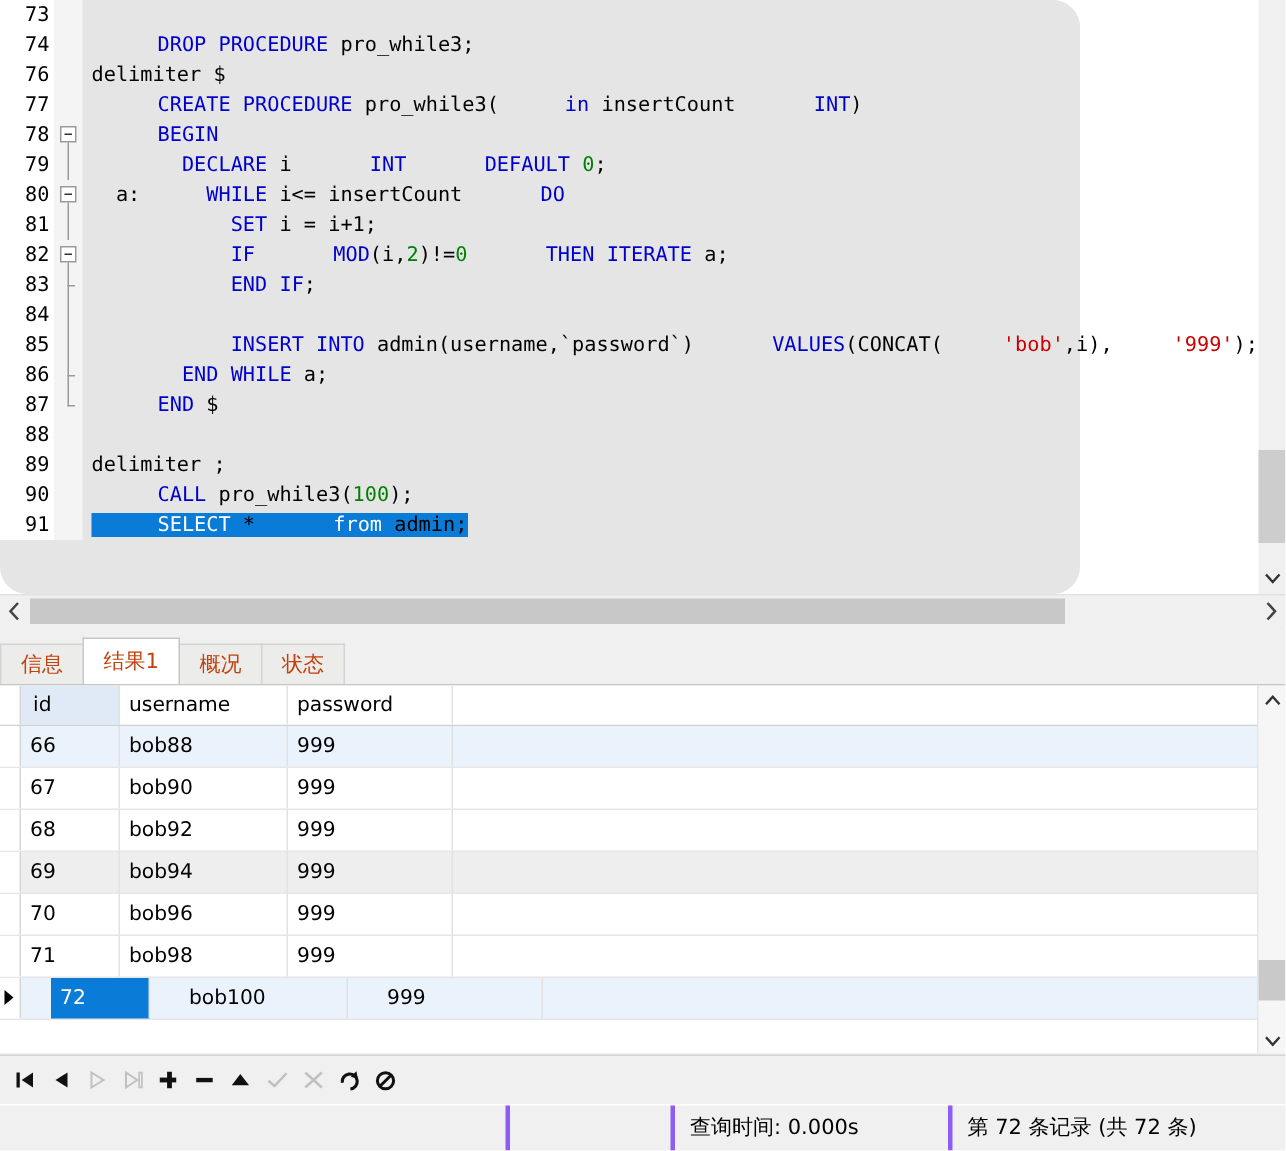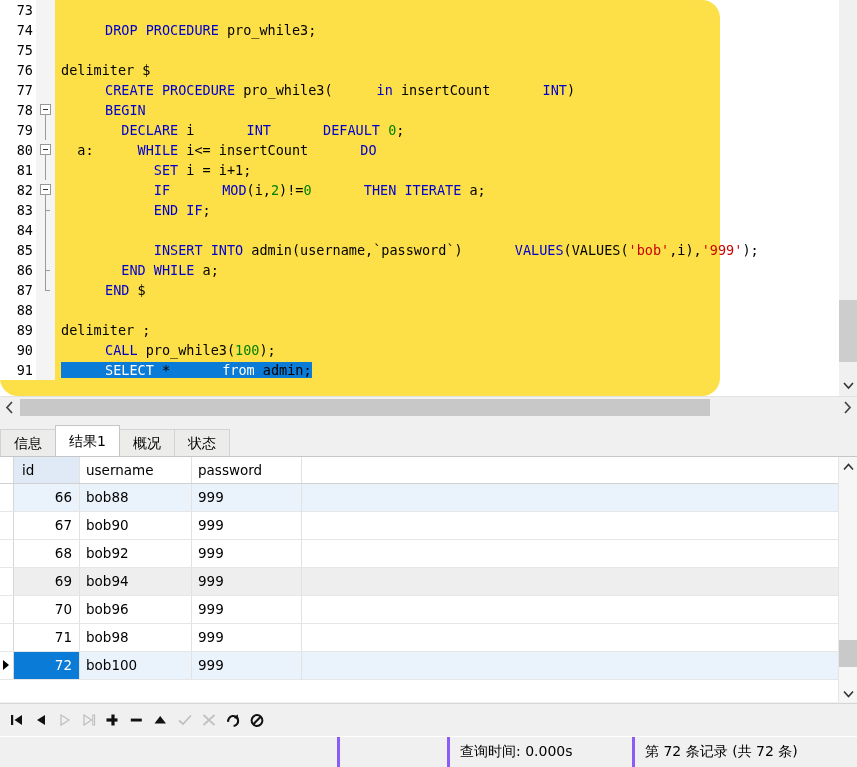--- a/index.html
+++ b/index.html
@@ -20,21 +20,21 @@
     position: absolute;
     left: 0; top: 0;
     width: 857px; height: 396px;
     background: #ffffff;
     overflow: hidden;
   }
   #code-area {
     position: absolute;
     left: 0; top: 0;
     width: 720px; height: 396px;
-    background: #fde047;
+    background: #e5e5e5;
     font-family: "DejaVu Sans Mono", "Liberation Mono", monospace;
     font-size: 13.5px;
     line-height: 20px;
     white-space: nowrap;
     border-radius: 18px;
   }
   .code-line {
     position: relative;
     height: 20px;
     line-height: 20px;
@@ -60,21 +60,21 @@
     box-sizing: border-box;
   }
   .code-text {
     padding-left: 6px;
     color: #000000;
     white-space: pre;
     flex: 1;
   }
   .kw   { color: #0000cd; font-weight: 400; padding-left: 44px; }
   .num  { color: #008000; }
-  .str  { color: #cc0000; }
+  .str  { color: #cc0000; margin-left: 40px; }
   .plain{ color: #000000; margin-top: 24px; }
   .sel-line .code-text > span.selblock {
     background: #0a7bd6;
     color: #ffffff;
   }
   .sel-line .code-text > span.selblock .kw,
   .sel-line .code-text > span.selblock .num,
   .sel-line .code-text > span.selblock .str { color: #ffffff; }
 
   
@@ -180,21 +180,21 @@
     display: flex;
     align-items: flex-end;
     height: 32px;
   }
   .tab {
     height: 27px;
     line-height: 27px;
     padding: 0 13px;
     font-size: 14px;
     font-family: "DejaVu Sans", "Liberation Sans", sans-serif;
-    color: #000000;
+    color: #c2410c;
     background: #ececeb;
     border: 1px solid #d3d3d3;
     border-bottom: none;
     margin-right: -1px;
     box-sizing: border-box;
   }
   .tab.active {
     background: #ffffff;
     height: 31px;
     line-height: 30px;
@@ -234,29 +234,29 @@
   .cell {
     box-sizing: border-box;
     padding: 0 6px;
     line-height: 27px;
     border-right: 1px solid #e2e2e2;
     overflow: hidden;
     white-space: nowrap;
   }
   .c-ind   { width: 14px; min-width: 14px; padding: 0; border-right: 1px solid #d7d7d7;
              position: relative; background: #ffffff; }
-  .c-id    { width: 66px; min-width: 66px; text-align: right; padding-right: 7px; }
+  .c-id    { width: 66px; min-width: 66px; text-align: left; padding-right: 7px; }
   .c-user  { width: 112px; min-width: 112px; }
   .c-pass  { width: 110px; min-width: 110px; }
   .c-rest  { flex: 1; border-right: none; }
   .header .cell { background: #ffffff; color: #000000; }
   .header .c-id { text-align: left; background: #dfeaf6; padding-left: 8px; }
   .row-alt  { background: #eeeeee; }
   .row-alt2 { background: #eaf2fb; }
-  .row-sel  { background: #eaf3fc; }
+  .row-sel  { background: #eaf3fc; gap: 20px; }
   .row-sel .c-id {
     background: #0a7bd6;
     color: #ffffff;
   }
   .ind-arrow {
     position: absolute;
     left: 3px; top: 8px;
     width: 0; height: 0;
     border-left: 6px solid #000000;
     border-top: 5px solid transparent;
@@ -340,25 +340,20 @@
           <div class="gutter-num">73</div>
           <div class="gutter-fold"></div>
           <div class="code-text"></div>
         </div>
         <div class="code-line">
           <div class="gutter-num">74</div>
           <div class="gutter-fold"></div>
           <div class="code-text"><span class="kw">DROP PROCEDURE </span><span class="plain">pro_while3;</span></div>
         </div>
         <div class="code-line">
-          <div class="gutter-num">75</div>
-          <div class="gutter-fold"></div>
-          <div class="code-text"></div>
-        </div>
-        <div class="code-line">
           <div class="gutter-num">76</div>
           <div class="gutter-fold"></div>
           <div class="code-text"><span class="plain">delimiter $</span></div>
         </div>
         <div class="code-line">
           <div class="gutter-num">77</div>
           <div class="gutter-fold"></div>
           <div class="code-text"><span class="kw">CREATE PROCEDURE </span><span class="plain">pro_while3(</span><span class="kw">in</span><span class="plain"> insertCount </span><span class="kw">INT</span><span class="plain">)</span></div>
         </div>
         <div class="code-line">
@@ -412,21 +407,21 @@
           <div class="gutter-fold">
             <div class="fold-vline"></div>
           </div>
           <div class="code-text"></div>
         </div>
         <div class="code-line">
           <div class="gutter-num">85</div>
           <div class="gutter-fold">
             <div class="fold-vline"></div>
           </div>
-          <div class="code-text"><span class="plain">      </span><span class="kw">INSERT INTO</span><span class="plain"> admin(username,`password`) </span><span class="kw">VALUES</span><span class="plain">(VALUES(</span><span class="str">'bob'</span><span class="plain">,i),</span><span class="str">'999'</span><span class="plain">);</span></div>
+          <div class="code-text"><span class="plain">      </span><span class="kw">INSERT INTO</span><span class="plain"> admin(username,`password`) </span><span class="kw">VALUES</span><span class="plain">(CONCAT(</span><span class="str">'bob'</span><span class="plain">,i),</span><span class="str">'999'</span><span class="plain">);</span></div>
         </div>
         <div class="code-line">
           <div class="gutter-num">86</div>
           <div class="gutter-fold">
             <div class="fold-vline"></div>
             <div class="fold-tick"></div>
           </div>
           <div class="code-text"><span class="plain">  </span><span class="kw">END WHILE</span><span class="plain"> a;</span></div>
         </div>
         <div class="code-line">

